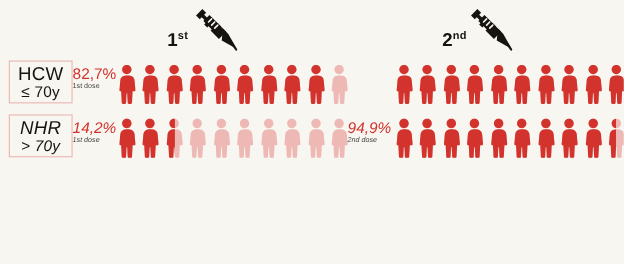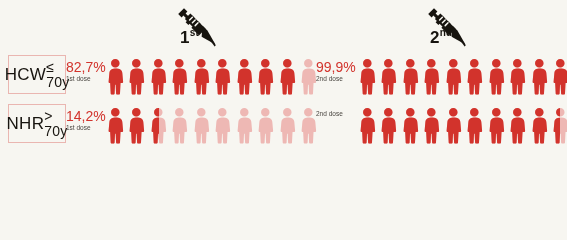--- a/index.html
+++ b/index.html
@@ -12,39 +12,39 @@
   }
 
   .canvas{position:absolute;left:0;top:0;width:567px;height:153px;}
 
   
   .dose-header{position:absolute;height:52px;}
   .dose-header .syringe{position:absolute;left:22px;top:2px;}
   .dose-header .ordinal{
     position:absolute;left:0px;top:26px;
     font-size:17px;font-weight:700;color:#17140f;
-    letter-spacing:.2px;line-height:1;margin-left:28px;
+    letter-spacing:.2px;line-height:1;
   }
   .dose-header .ordinal .sup{font-size:10px;vertical-align:super;font-weight:700;}
   #dose1{left:152px;top:2px;}
   #dose2{left:402px;top:2px;}
 
   
   .row{position:absolute;left:0;width:567px;height:48px;}
   #row-hcw{top:52px;}
-  #row-nhr{top:101px;}
+  #row-nhr{top:101px;font-style:italic;}
 
   
   .group-box{
     position:absolute;left:8px;top:3px;
     width:58px;height:39px;
     border:1.6px solid #eab6b1;
     background:#f7f6f1;
     box-sizing:border-box;
-    display:flex;
+    display:flex;flex-direction:column;
     align-items:center;justify-content:center;
     line-height:1.02;
   }
   .group-box .g1{font-size:17px;font-weight:400;color:#17140f;letter-spacing:.3px;}
   .group-box .g2{font-size:14px;font-weight:400;color:#17140f;letter-spacing:.2px;}
 
   
   .pct-block{position:absolute;top:8px;}
   .pct-block .pct{
     font-size:14px;font-weight:400;color:#d2332c;
@@ -186,24 +186,20 @@
             </svg></span><span class="fillwrap" style="width:18.75px">
             <svg class="" width="20.6" height="40" viewBox="0 0 20.6 40">
               <path d="M10.3 3.0c2.35 0 4.25 1.9 4.25 4.25S12.65 11.5 10.3 11.5 6.05 9.6 6.05 7.25 7.95 3.0 10.3 3.0z M10.3 12.6c2.2 0 3.9.25 5.05.95 1.25.75 1.85 2.0 2.0 3.75l.75 8.5c.06.7-.42 1.25-1.1 1.25h-1.45l-.55 10.4c-.03.6-.5 1.05-1.1 1.05h-1.7c-.6 0-1.08-.45-1.1-1.05l-.45-8.6h-.6l-.45 8.6c-.03.6-.5 1.05-1.1 1.05h-1.7c-.6 0-1.08-.45-1.1-1.05l-.55-10.4H4.7c-.68 0-1.16-.55-1.1-1.25l.75-8.5c.15-1.75.75-3.0 2.0-3.75 1.15-.7 2.85-.95 5.05-.95z"></path>
             </svg>
           </span></div>
         <div class="fig" style="margin-right:0.9px"><span class="base"><svg class="" width="20.6" height="40" viewBox="0 0 20.6 40">
               <path d="M10.3 3.0c2.35 0 4.25 1.9 4.25 4.25S12.65 11.5 10.3 11.5 6.05 9.6 6.05 7.25 7.95 3.0 10.3 3.0z M10.3 12.6c2.2 0 3.9.25 5.05.95 1.25.75 1.85 2.0 2.0 3.75l.75 8.5c.06.7-.42 1.25-1.1 1.25h-1.45l-.55 10.4c-.03.6-.5 1.05-1.1 1.05h-1.7c-.6 0-1.08-.45-1.1-1.05l-.45-8.6h-.6l-.45 8.6c-.03.6-.5 1.05-1.1 1.05h-1.7c-.6 0-1.08-.45-1.1-1.05l-.55-10.4H4.7c-.68 0-1.16-.55-1.1-1.25l.75-8.5c.15-1.75.75-3.0 2.0-3.75 1.15-.7 2.85-.95 5.05-.95z"></path>
             </svg></span></div>
       </div>
 
-    <div class="pct-block" id="pct-hcw-2">
-      <div class="pct">99,9%</div>
-      <div class="sub">2nd dose</div>
-    </div>
     <div class="picto" id="picto-hcw-2">
         <div class="fig" style="margin-right:0.9px"><span class="base"><svg class="" width="20.6" height="40" viewBox="0 0 20.6 40">
               <path d="M10.3 3.0c2.35 0 4.25 1.9 4.25 4.25S12.65 11.5 10.3 11.5 6.05 9.6 6.05 7.25 7.95 3.0 10.3 3.0z M10.3 12.6c2.2 0 3.9.25 5.05.95 1.25.75 1.85 2.0 2.0 3.75l.75 8.5c.06.7-.42 1.25-1.1 1.25h-1.45l-.55 10.4c-.03.6-.5 1.05-1.1 1.05h-1.7c-.6 0-1.08-.45-1.1-1.05l-.45-8.6h-.6l-.45 8.6c-.03.6-.5 1.05-1.1 1.05h-1.7c-.6 0-1.08-.45-1.1-1.05l-.55-10.4H4.7c-.68 0-1.16-.55-1.1-1.25l.75-8.5c.15-1.75.75-3.0 2.0-3.75 1.15-.7 2.85-.95 5.05-.95z"></path>
             </svg></span><span class="fillwrap" style="width:20.60px">
             <svg class="" width="20.6" height="40" viewBox="0 0 20.6 40">
               <path d="M10.3 3.0c2.35 0 4.25 1.9 4.25 4.25S12.65 11.5 10.3 11.5 6.05 9.6 6.05 7.25 7.95 3.0 10.3 3.0z M10.3 12.6c2.2 0 3.9.25 5.05.95 1.25.75 1.85 2.0 2.0 3.75l.75 8.5c.06.7-.42 1.25-1.1 1.25h-1.45l-.55 10.4c-.03.6-.5 1.05-1.1 1.05h-1.7c-.6 0-1.08-.45-1.1-1.05l-.45-8.6h-.6l-.45 8.6c-.03.6-.5 1.05-1.1 1.05h-1.7c-.6 0-1.08-.45-1.1-1.05l-.55-10.4H4.7c-.68 0-1.16-.55-1.1-1.25l.75-8.5c.15-1.75.75-3.0 2.0-3.75 1.15-.7 2.85-.95 5.05-.95z"></path>
             </svg>
           </span></div>
         <div class="fig" style="margin-right:0.9px"><span class="base"><svg class="" width="20.6" height="40" viewBox="0 0 20.6 40">
               <path d="M10.3 3.0c2.35 0 4.25 1.9 4.25 4.25S12.65 11.5 10.3 11.5 6.05 9.6 6.05 7.25 7.95 3.0 10.3 3.0z M10.3 12.6c2.2 0 3.9.25 5.05.95 1.25.75 1.85 2.0 2.0 3.75l.75 8.5c.06.7-.42 1.25-1.1 1.25h-1.45l-.55 10.4c-.03.6-.5 1.05-1.1 1.05h-1.7c-.6 0-1.08-.45-1.1-1.05l-.45-8.6h-.6l-.45 8.6c-.03.6-.5 1.05-1.1 1.05h-1.7c-.6 0-1.08-.45-1.1-1.05l-.55-10.4H4.7c-.68 0-1.16-.55-1.1-1.25l.75-8.5c.15-1.75.75-3.0 2.0-3.75 1.15-.7 2.85-.95 5.05-.95z"></path>
@@ -320,20 +316,21 @@
             </svg></span></div>
         <div class="fig" style="margin-right:0.9px"><span class="base"><svg class="" width="20.6" height="40" viewBox="0 0 20.6 40">
               <path d="M10.3 3.0c2.35 0 4.25 1.9 4.25 4.25S12.65 11.5 10.3 11.5 6.05 9.6 6.05 7.25 7.95 3.0 10.3 3.0z M10.3 12.6c2.2 0 3.9.25 5.05.95 1.25.75 1.85 2.0 2.0 3.75l.75 8.5c.06.7-.42 1.25-1.1 1.25h-1.45l-.55 10.4c-.03.6-.5 1.05-1.1 1.05h-1.7c-.6 0-1.08-.45-1.1-1.05l-.45-8.6h-.6l-.45 8.6c-.03.6-.5 1.05-1.1 1.05h-1.7c-.6 0-1.08-.45-1.1-1.05l-.55-10.4H4.7c-.68 0-1.16-.55-1.1-1.25l.75-8.5c.15-1.75.75-3.0 2.0-3.75 1.15-.7 2.85-.95 5.05-.95z"></path>
             </svg></span></div>
         <div class="fig" style="margin-right:0.9px"><span class="base"><svg class="" width="20.6" height="40" viewBox="0 0 20.6 40">
               <path d="M10.3 3.0c2.35 0 4.25 1.9 4.25 4.25S12.65 11.5 10.3 11.5 6.05 9.6 6.05 7.25 7.95 3.0 10.3 3.0z M10.3 12.6c2.2 0 3.9.25 5.05.95 1.25.75 1.85 2.0 2.0 3.75l.75 8.5c.06.7-.42 1.25-1.1 1.25h-1.45l-.55 10.4c-.03.6-.5 1.05-1.1 1.05h-1.7c-.6 0-1.08-.45-1.1-1.05l-.45-8.6h-.6l-.45 8.6c-.03.6-.5 1.05-1.1 1.05h-1.7c-.6 0-1.08-.45-1.1-1.05l-.55-10.4H4.7c-.68 0-1.16-.55-1.1-1.25l.75-8.5c.15-1.75.75-3.0 2.0-3.75 1.15-.7 2.85-.95 5.05-.95z"></path>
             </svg></span></div>
       </div>
 
     <div class="pct-block" id="pct-nhr-2">
+      <div class="pct">94,9%</div>
       <div class="sub">2nd dose</div>
     </div>
     <div class="picto" id="picto-nhr-2">
         <div class="fig" style="margin-right:0.9px"><span class="base"><svg class="" width="20.6" height="40" viewBox="0 0 20.6 40">
               <path d="M10.3 3.0c2.35 0 4.25 1.9 4.25 4.25S12.65 11.5 10.3 11.5 6.05 9.6 6.05 7.25 7.95 3.0 10.3 3.0z M10.3 12.6c2.2 0 3.9.25 5.05.95 1.25.75 1.85 2.0 2.0 3.75l.75 8.5c.06.7-.42 1.25-1.1 1.25h-1.45l-.55 10.4c-.03.6-.5 1.05-1.1 1.05h-1.7c-.6 0-1.08-.45-1.1-1.05l-.45-8.6h-.6l-.45 8.6c-.03.6-.5 1.05-1.1 1.05h-1.7c-.6 0-1.08-.45-1.1-1.05l-.55-10.4H4.7c-.68 0-1.16-.55-1.1-1.25l.75-8.5c.15-1.75.75-3.0 2.0-3.75 1.15-.7 2.85-.95 5.05-.95z"></path>
             </svg></span><span class="fillwrap" style="width:20.60px">
             <svg class="" width="20.6" height="40" viewBox="0 0 20.6 40">
               <path d="M10.3 3.0c2.35 0 4.25 1.9 4.25 4.25S12.65 11.5 10.3 11.5 6.05 9.6 6.05 7.25 7.95 3.0 10.3 3.0z M10.3 12.6c2.2 0 3.9.25 5.05.95 1.25.75 1.85 2.0 2.0 3.75l.75 8.5c.06.7-.42 1.25-1.1 1.25h-1.45l-.55 10.4c-.03.6-.5 1.05-1.1 1.05h-1.7c-.6 0-1.08-.45-1.1-1.05l-.45-8.6h-.6l-.45 8.6c-.03.6-.5 1.05-1.1 1.05h-1.7c-.6 0-1.08-.45-1.1-1.05l-.55-10.4H4.7c-.68 0-1.16-.55-1.1-1.25l.75-8.5c.15-1.75.75-3.0 2.0-3.75 1.15-.7 2.85-.95 5.05-.95z"></path>
             </svg>
           </span></div>

